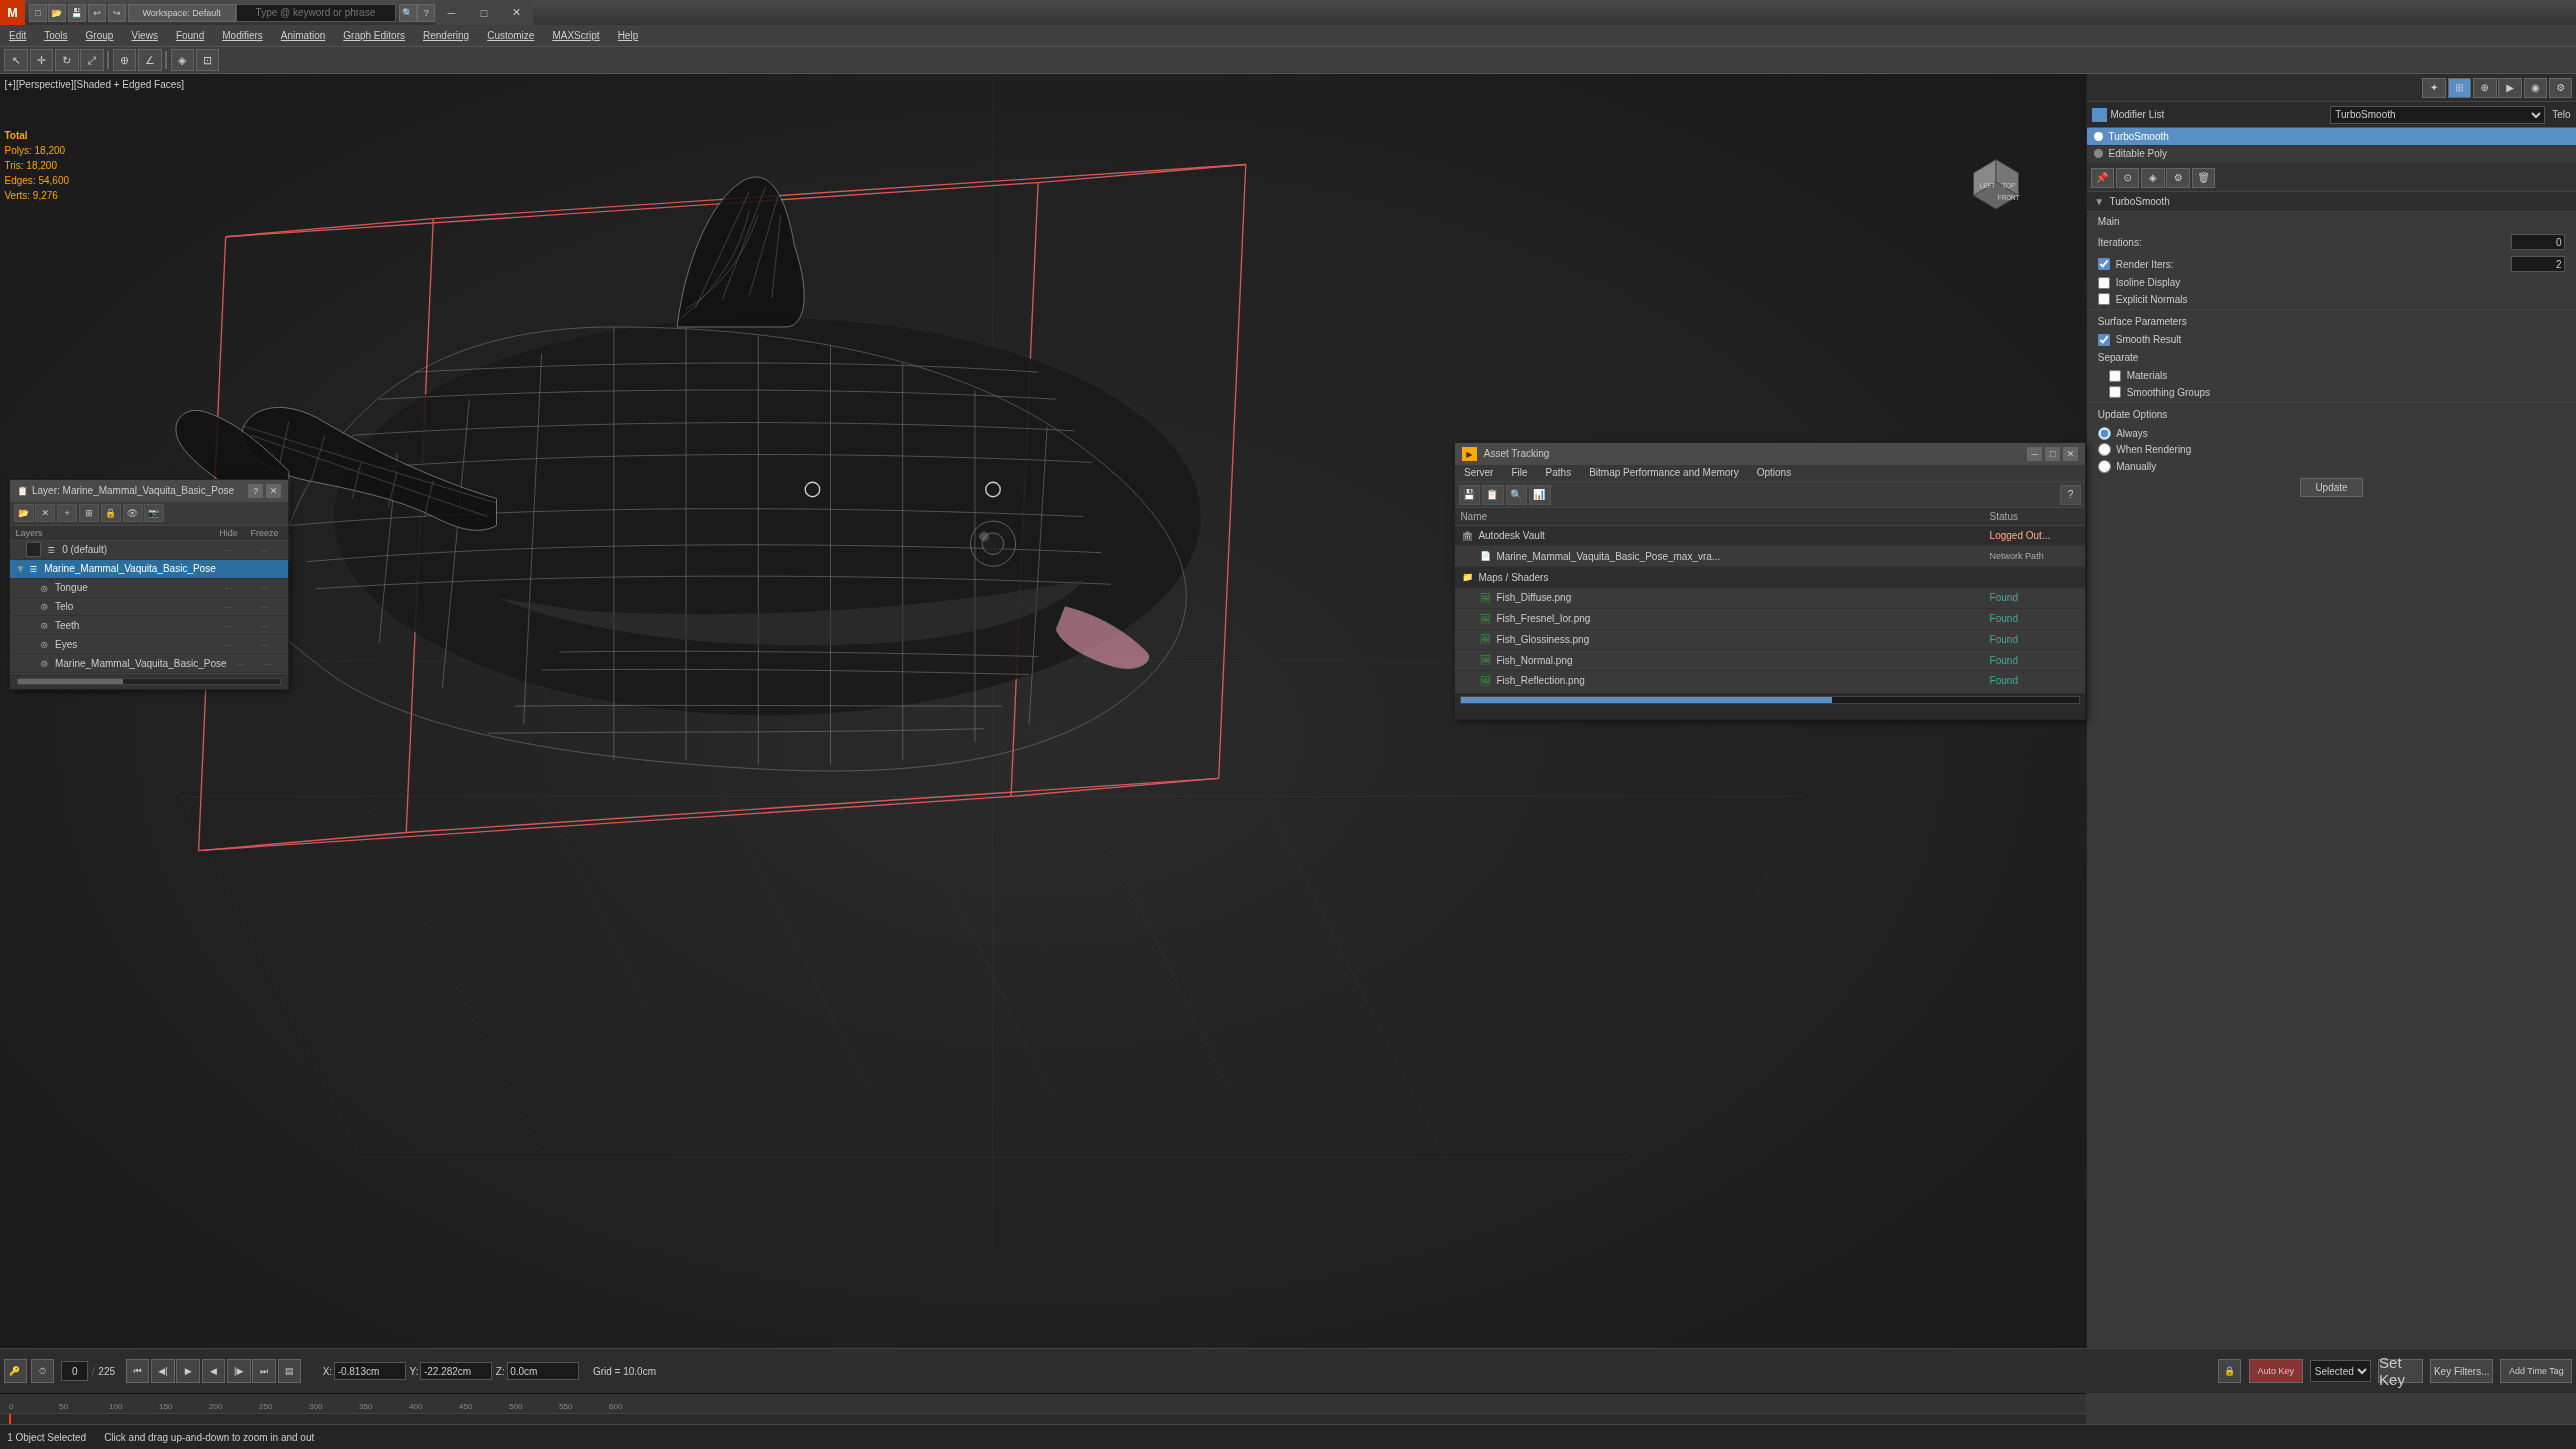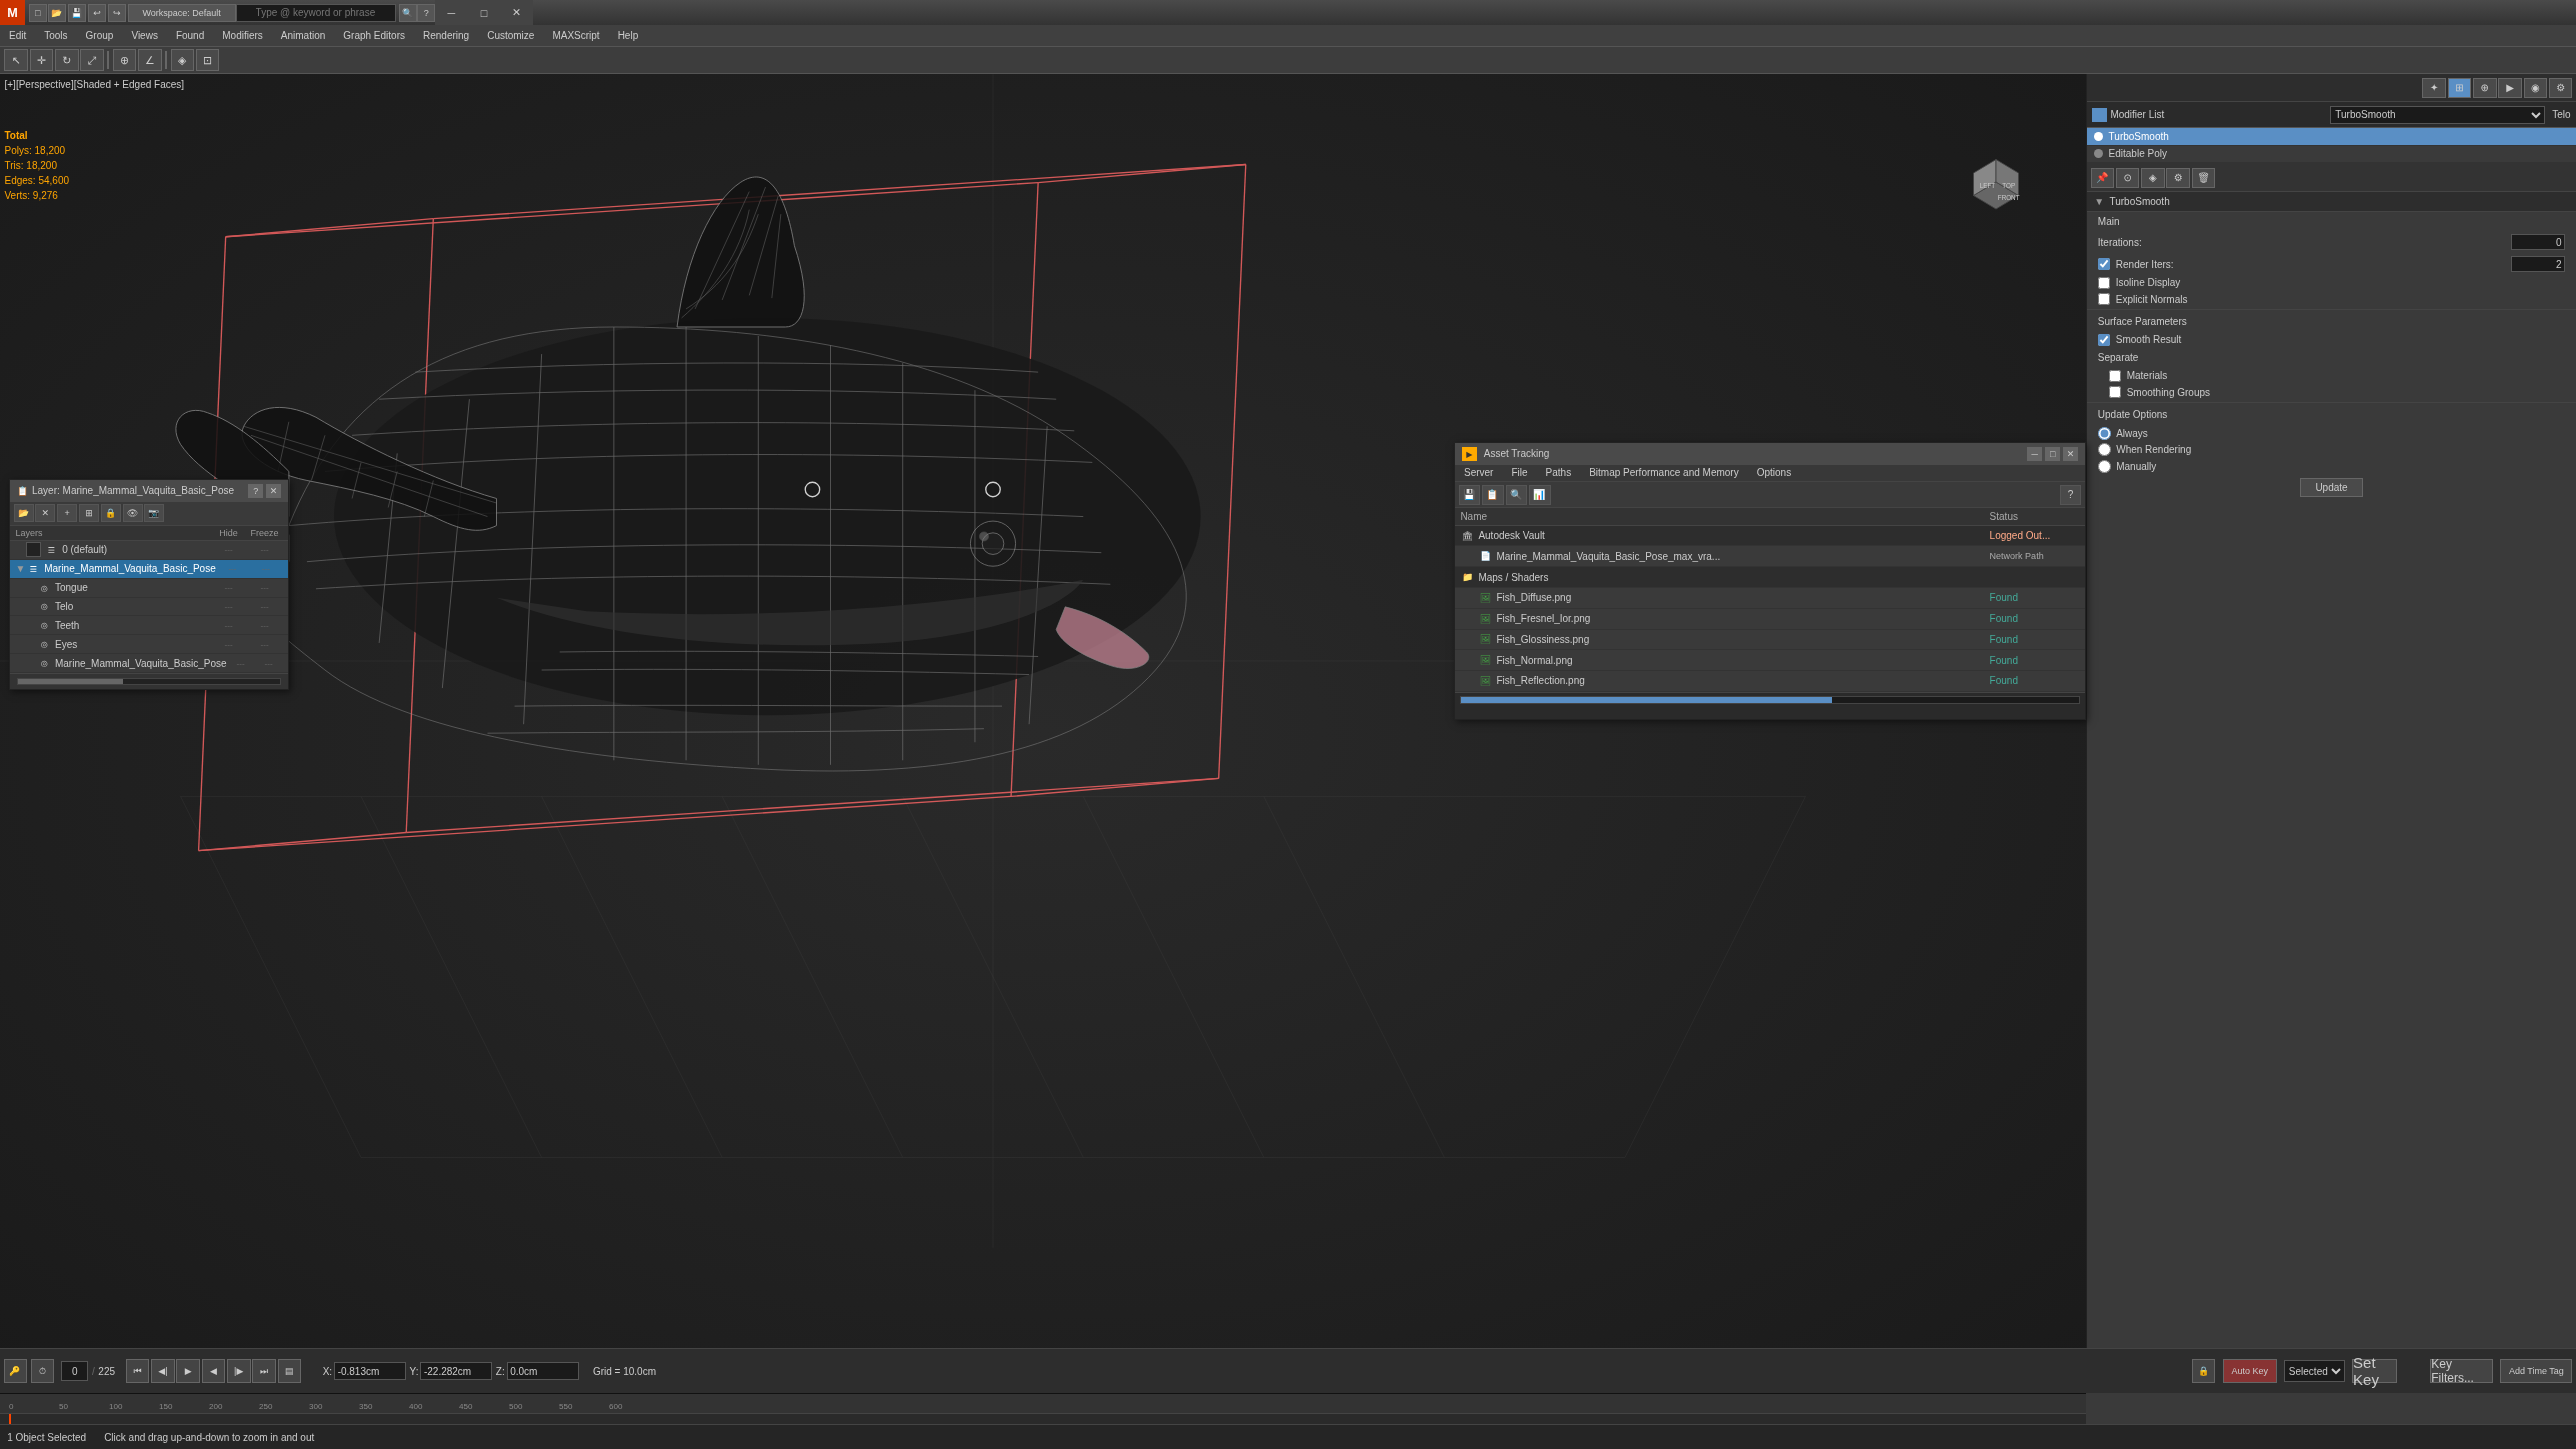--- a/index.html
+++ b/index.html
@@ -92,20 +92,21 @@
       width: 100%;
       height: 21.7px;
       background: #404040;
       display: flex;
       align-items: flex-start;
       position: absolute;
       top: 25px;
       left: 0;
       z-index: 100;
       border-bottom: 0.9px solid #555;
+      text-decoration: underline;
     }
     .menu-item {
       padding: 1.8px 9px;
       cursor: pointer;
       color: #ccc;
       font-size: 10px;
       height: 100%;
       display: flex;
       align-items: center;
     }
@@ -1246,21 +1247,21 @@
 
   <span style="color:#ccc;font-size:10px;margin-left:10.8px;">Grid = 10.0cm</span>
 
   <div style="margin-left:auto;display:flex;align-items:center;gap:7.2px;">
     <div class="bottom-btn">🔒</div>
     <div class="bottom-btn" style="width:54px;font-size:9px;background:#883333;">Auto Key</div>
     <select style="height:21.7px;background:#1a1a1a;border:0.9px solid #555;color:#ccc;font-size:10px;">
       <option>Selected</option>
     </select>
     <div class="bottom-btn" style="width:45px;font-size:15px;">Set Key</div>
-    <div class="bottom-btn" style="width:63px;font-size:12px;margin-left:26px;">Key Filters...</div>
+    <div class="bottom-btn" style="width:63px;font-size:10px;">Key Filters...</div>
     <div class="bottom-btn" style="width:72px;font-size:9px;">Add Time Tag</div>
   </div>
 </div>
 
 <div id="status-bar">
   <span>1 Object Selected</span>
   <span>Click and drag up-and-down to zoom in and out</span>
   <div id="status-right">
     <span></span>
   </div>

